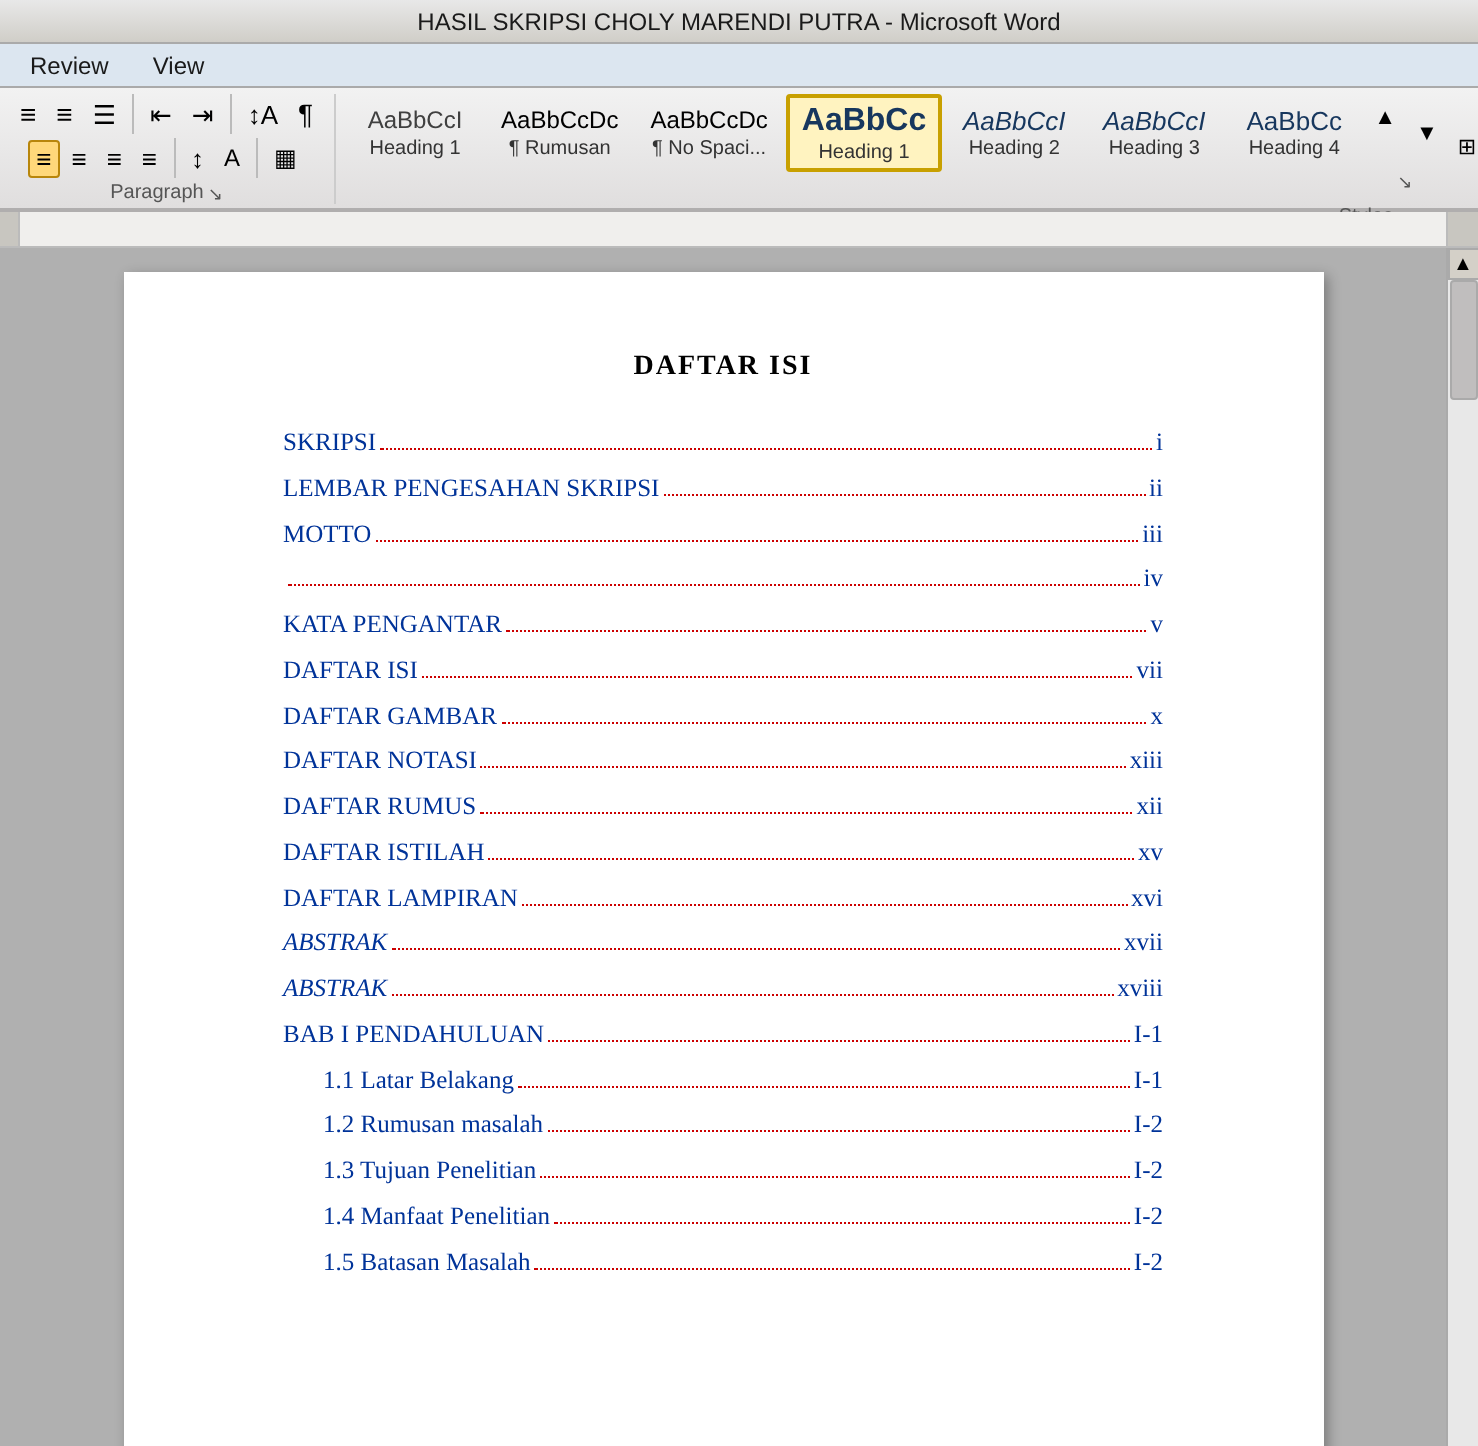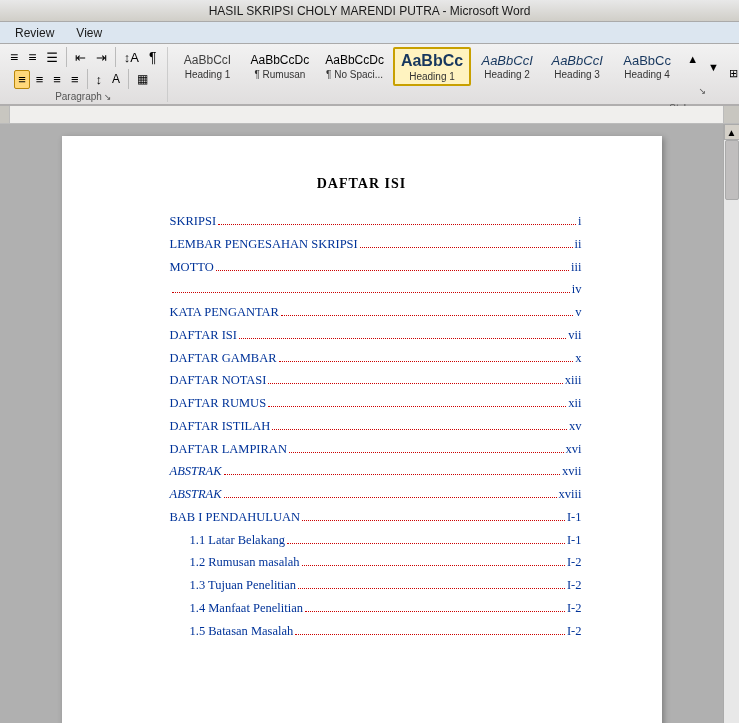--- a/index.html
+++ b/index.html
@@ -151,21 +151,20 @@
       font-size: 14px;
       margin-bottom: 20px;
       letter-spacing: 1px;
     }
 
     .toc-entry {
       display: flex;
       align-items: baseline;
       margin-bottom: 4px;
       line-height: 1.5;
-      margin-left: 28px;
     }
 
     .toc-text {
       color: #003399;
       font-size: 12.5px;
       white-space: nowrap;
     }
     .toc-text.italic { font-style: italic; }
     .toc-dots {
       flex: 1;

